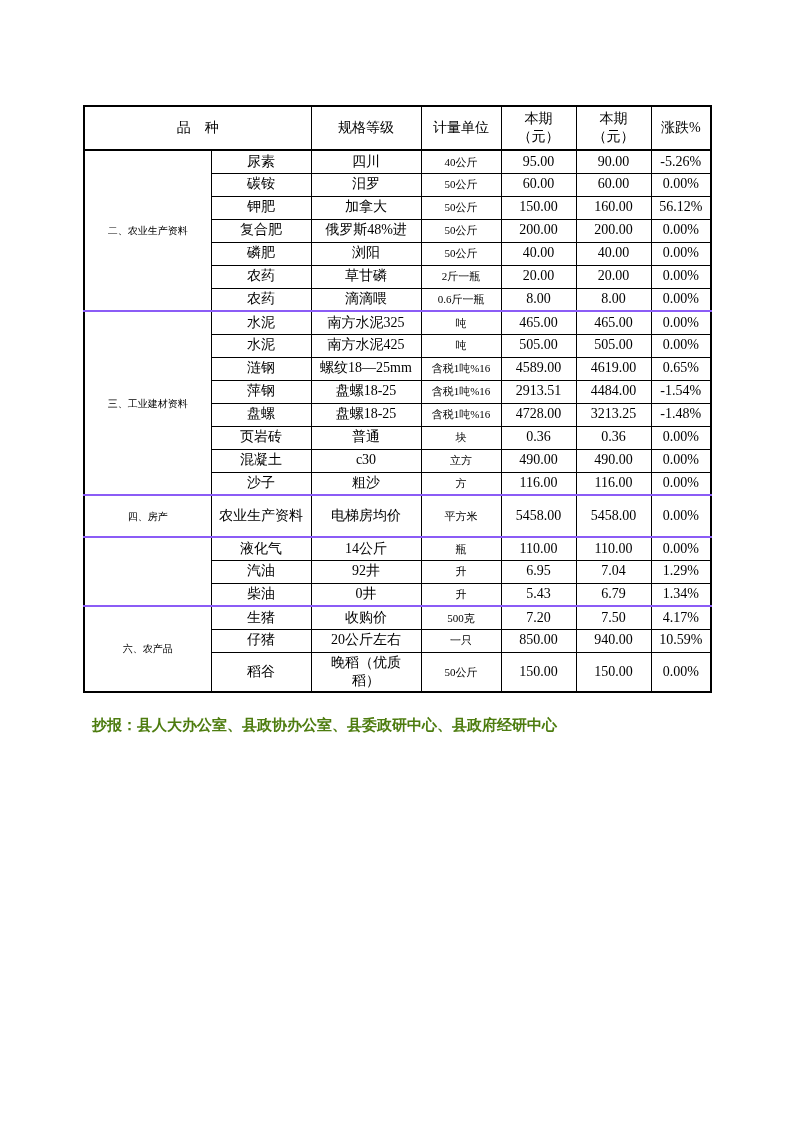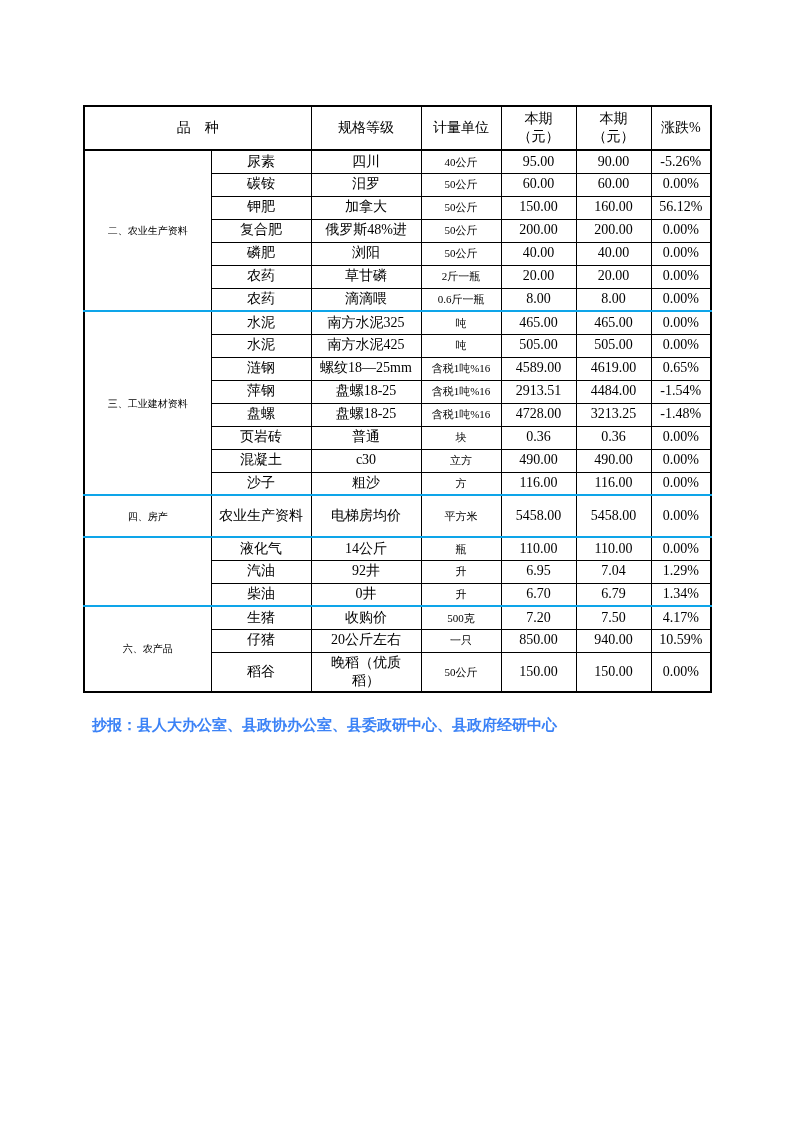--- a/index.html
+++ b/index.html
@@ -38,21 +38,21 @@
     overflow: hidden;
   }
   .price-table thead th {
     height: 40px;
     border-bottom: 2px solid #000;
   }
   .price-table tbody tr {
     height: 23px;
   }
   .price-table tbody tr.section-start td {
-    border-top: 2px solid #0ea5e9;
+    border-top: 2px solid #8b5cf6;
   }
   .price-table tbody tr.sec-2 {
     height: 42px;
   }
   .price-table tbody tr.sec-4.row-2 {
     height: 38px;
   }
   .price-table td.c-unit {
     font-size: 11px;
   }
@@ -60,21 +60,21 @@
     font-size: 10px;
   }
   .footer-note {
     position: absolute;
     left: 92px;
     top: 716px;
     margin: 0;
     font-family: "Liberation Sans", "DejaVu Sans", sans-serif;
     font-weight: bold;
     font-size: 15px;
-    color: #3b82f6;
+    color: #4d7c0f;
   }
 </style>
 </head>
 <body>
 
 <div class="page">
 
   <table class="price-table">
     <colgroup>
       <col style="width:127px">
@@ -243,21 +243,21 @@
           <td class="c-spec">92井</td>
           <td class="c-unit">升</td>
           <td class="c-prev">6.95</td>
           <td class="c-curr">7.04</td>
           <td class="c-change">1.29%</td>
         </tr>
         <tr class="sec-3 row-2">
           <td class="c-item">柴油</td>
           <td class="c-spec">0井</td>
           <td class="c-unit">升</td>
-          <td class="c-prev">6.70</td>
+          <td class="c-prev">5.43</td>
           <td class="c-curr">6.79</td>
           <td class="c-change">1.34%</td>
         </tr>
         <tr class="sec-4 row-0 section-start">
           <td rowspan="3" class="cat-cell">六、农产品</td>
           <td class="c-item">生猪</td>
           <td class="c-spec">收购价</td>
           <td class="c-unit">500克</td>
           <td class="c-prev">7.20</td>
           <td class="c-curr">7.50</td>

